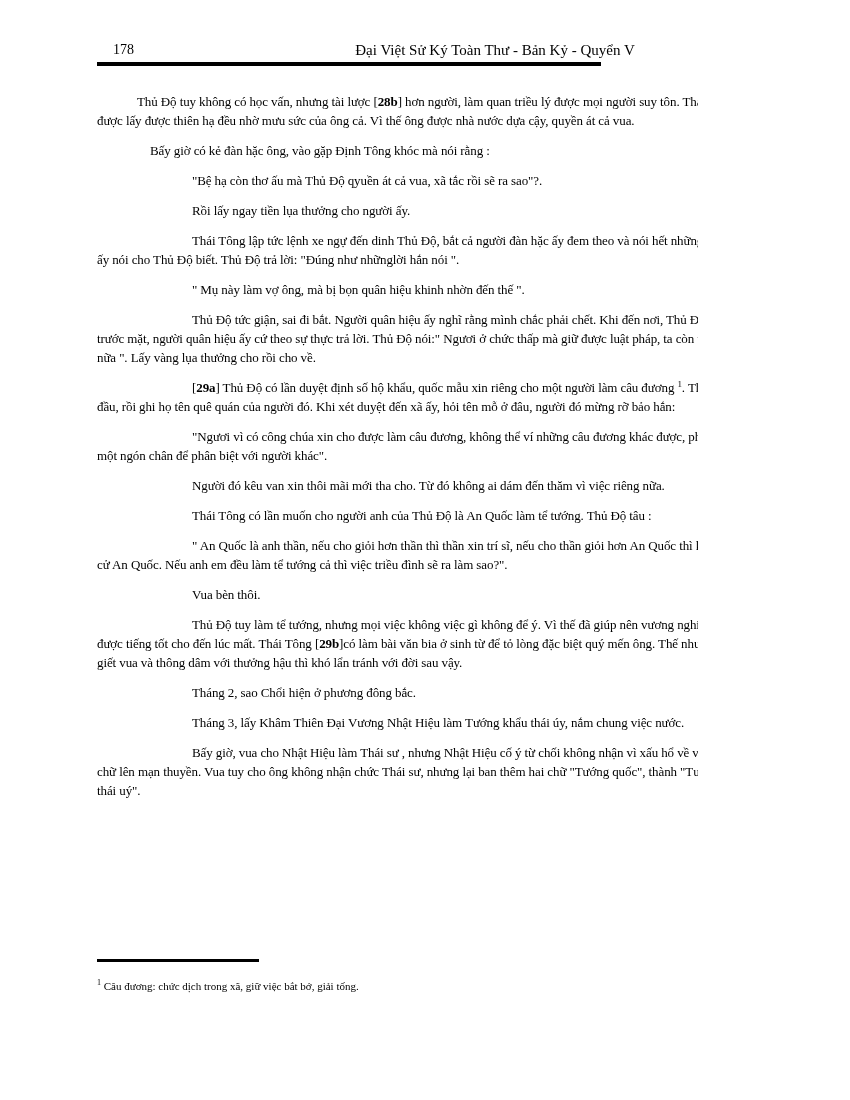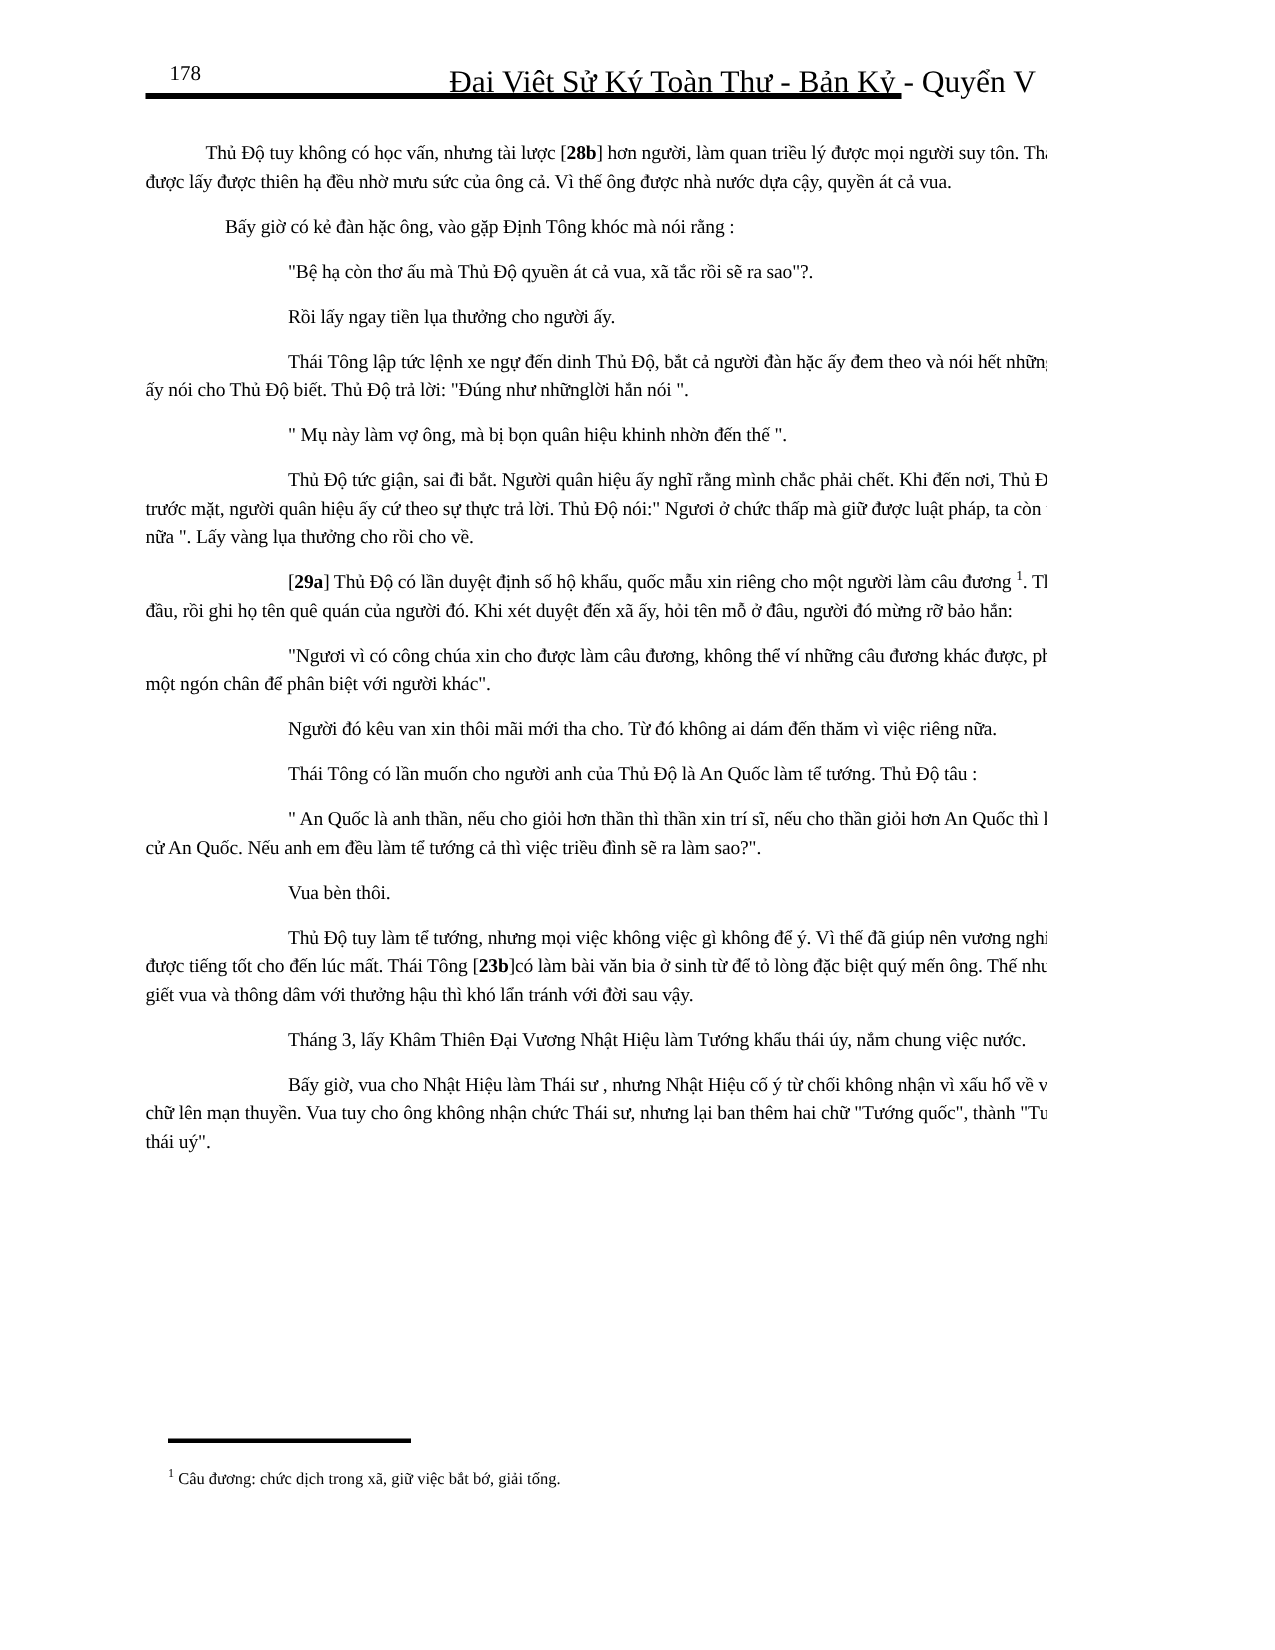--- a/index.html
+++ b/index.html
@@ -30,21 +30,21 @@
     left: 16px;
     top: 0;
     font-size: 14px;
   }
   .runtitle {
     position: absolute;
     left: 398px;
     top: 0;
     transform: translateX(-50%);
     white-space: nowrap;
-    font-size: 21px;
+    font-size: 15px;
   }
   
   .content {
     position: absolute;
     left: 97px;
     width: 658px;
     top: 92px;
     font-size: 13px;
     line-height: 19px;
     letter-spacing: -0.1px;
@@ -62,21 +62,20 @@
     line-height: 0;
     vertical-align: super;
   }
   
   .footnote {
     position: absolute;
     left: 97px;
     width: 658px;
     top: 959px;
     background: #ffffff;
-    margin-left: 15px;
   }
   .fnrule {
     width: 162px;
     height: 3px;
     background: var(--rule, #000000);
   }
   .fntext {
     margin-top: 17px;
     font-size: 11px;
     line-height: 14px;
@@ -100,21 +99,22 @@
       <p class="para ind-lg"><span>Rồi lấy ngay tiền lụa thưởng cho người ấy.</span></p>
       <p class="para ind-lg"><span>Thái Tông lập tức lệnh xe ngự đến dinh Thủ Độ, bắt cả người đàn hặc ấy đem theo và nói hết những lời người ấy nói cho Thủ Độ biết. Thủ Độ trả lời: "Đúng như nhữnglời hắn nói ".</span></p>
       <p class="para ind-lg"><span>" Mụ này làm vợ ông, mà bị bọn quân hiệu khinh nhờn đến thế ".</span></p>
       <p class="para ind-lg"><span>Thủ Độ tức giận, sai đi bắt. Người quân hiệu ấy nghĩ rằng mình chắc phải chết. Khi đến nơi, Thủ Độ vặn hỏi trước mặt, người quân hiệu ấy cứ theo sự thực trả lời. Thủ Độ nói:" Ngươi ở chức thấp mà giữ được luật pháp, ta còn trách gì nữa ". Lấy vàng lụa thưởng cho rồi cho về.</span></p>
       <p class="para ind-lg"><span>[</span><span class="seg-bold">29a</span><span>] Thủ Độ có lần duyệt định số hộ khẩu, quốc mẫu xin riêng cho một người làm câu đương </span><sup class="fnref">1</sup><span>. Thủ Độ gật đầu, rồi ghi họ tên quê quán của người đó. Khi xét duyệt đến xã ấy, hỏi tên mỗ ở đâu, người đó mừng rỡ bảo hắn:</span></p>
       <p class="para ind-lg"><span>"Ngươi vì có công chúa xin cho được làm câu đương, không thể ví những câu đương khác được, phải chặt một ngón chân để phân biệt với người khác".</span></p>
       <p class="para ind-lg"><span>Người đó kêu van xin thôi mãi mới tha cho. Từ đó không ai dám đến thăm vì việc riêng nữa.</span></p>
       <p class="para ind-lg"><span>Thái Tông có lần muốn cho người anh của Thủ Độ là An Quốc làm tể tướng. Thủ Độ tâu :</span></p>
       <p class="para ind-lg"><span>" An Quốc là anh thần, nếu cho giỏi hơn thần thì thần xin trí sĩ, nếu cho thần giỏi hơn An Quốc thì không thể cử An Quốc. Nếu anh em đều làm tể tướng cả thì việc triều đình sẽ ra làm sao?".</span></p>
       <p class="para ind-lg"><span>Vua bèn thôi.</span></p>
-      <p class="para ind-lg"><span>Thủ Độ tuy làm tể tướng, nhưng mọi việc không việc gì không để ý. Vì thế đã  giúp nên vương nghiệp và giữ được tiếng tốt cho đến lúc mất. Thái Tông [</span><span class="seg-bold">23b</span><span>]có làm bài văn bia ở sinh từ để tỏ lòng đặc biệt  quý mến ông. Thế nhưng cái tội giết vua và thông dâm với thưởng hậu thì khó lẩn tránh với đời sau vậy.</span></p>
+      <p class="para ind-lg"><span>Thủ Độ tuy làm tể tướng, nhưng mọi việc không việc gì không để ý. Vì thế đã  giúp nên vương nghiệp và giữ được tiếng tốt cho đến lúc mất. Thái Tông [</span><span class="seg-bold">29b</span><span>]có làm bài văn bia ở sinh từ để tỏ lòng đặc biệt  quý mến ông. Thế nhưng cái tội giết vua và thông dâm với thưởng hậu thì khó lẩn tránh với đời sau vậy.</span></p>
+      <p class="para ind-lg"><span>Tháng 2, sao Chổi hiện ở phương đông bắc.</span></p>
       <p class="para ind-lg"><span>Tháng 3, lấy Khâm Thiên Đại Vương Nhật Hiệu làm Tướng khẩu thái úy, nắm chung việc nước.</span></p>
       <p class="para ind-lg"><span>Bấy giờ, vua cho Nhật Hiệu làm Thái sư , nhưng Nhật Hiệu cố ý từ chối không nhận vì xấu hổ về việc viết chữ lên mạn thuyền. Vua tuy cho ông không nhận chức Thái sư, nhưng lại ban thêm hai chữ  "Tướng quốc", thành "Tướng quốc thái uý".</span></p>
     </div>
 
   <div class="footnote">
     <div class="fnrule"></div>
     <div class="fntext"><sup class="fnref">1</sup><span> Câu đương: chức dịch trong xã, giữ việc bắt bớ, giải tống.</span></div>
   </div>
 
 </div>

